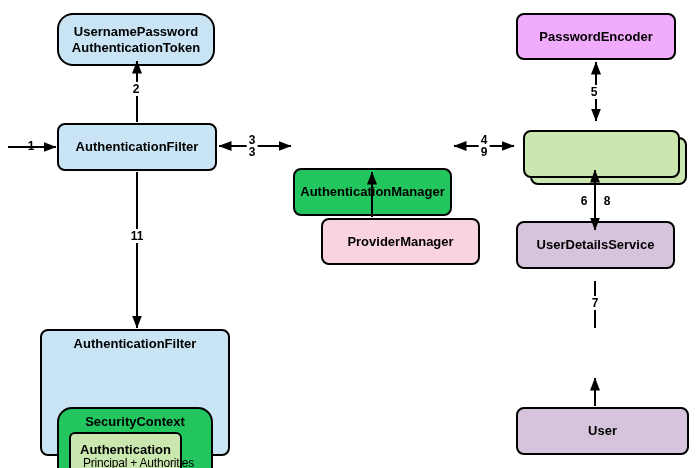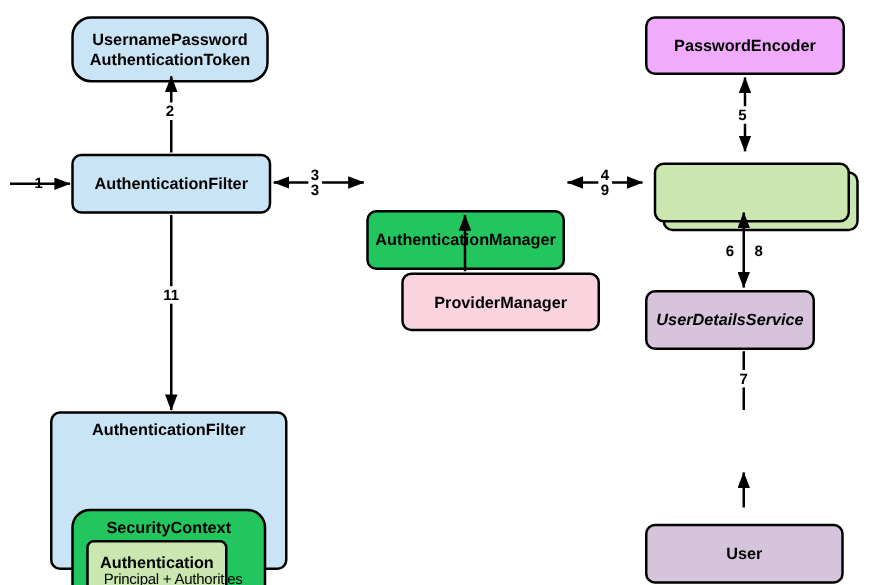--- a/index.html
+++ b/index.html
@@ -48,24 +48,24 @@
 
   <div class="node fill-blue" style="left:57px;top:123px;width:160px;height:48px;">AuthenticationFilter</div>
 
   <div class="node fill-yellow" style="left:293px;top:122px;width:159px;height:48px;">AuthenticationManager</div>
 
   <div class="node fill-pink" style="left:293px;top:218px;width:159px;height:47px;margin-left:28px;">ProviderManager</div>
 
   <div class="node fill-salmon" style="left:516px;top:13px;width:160px;height:47px;">PasswordEncoder</div>
 
 
-  <div class="node fill-purple" style="left:516px;top:232px;width:136px;height:48px;font-style:italic;">UserDetailsService</div>
+  <div class="node fill-purple" style="left:516px;top:221px;width:159px;height:48px;">UserDetailsService</div>
 
 
-  <div class="node fill-purple" style="left:516px;top:407px;width:159px;height:48px;margin-top:12px;">User</div>
+  <div class="node fill-purple" style="left:516px;top:407px;width:173px;height:48px;">User</div>
 
   <div class="node fill-blue top-label" style="left:40px;top:329px;width:190px;height:127px;">
     <span>AuthenticationFilter</span>
     <div class="node fill-yellow top-label" style="left:15px;top:30px;width:156px;height:78px;border-radius:15px;">
       <span>SecurityContext</span>
       <div class="node fill-green" style="left:10px;top:23px;width:113px;height:48px;border-radius:6px;">
         <span style="line-height:15px;">Authentication</span>
         <span class="sublabel">Principal + Authorities</span>
       </div>
     </div>

